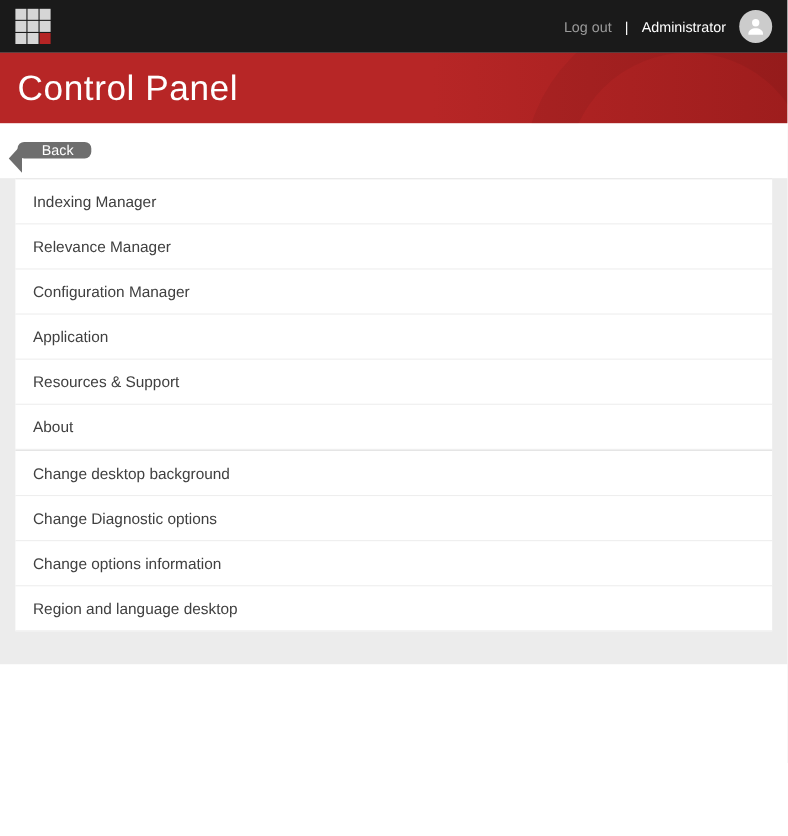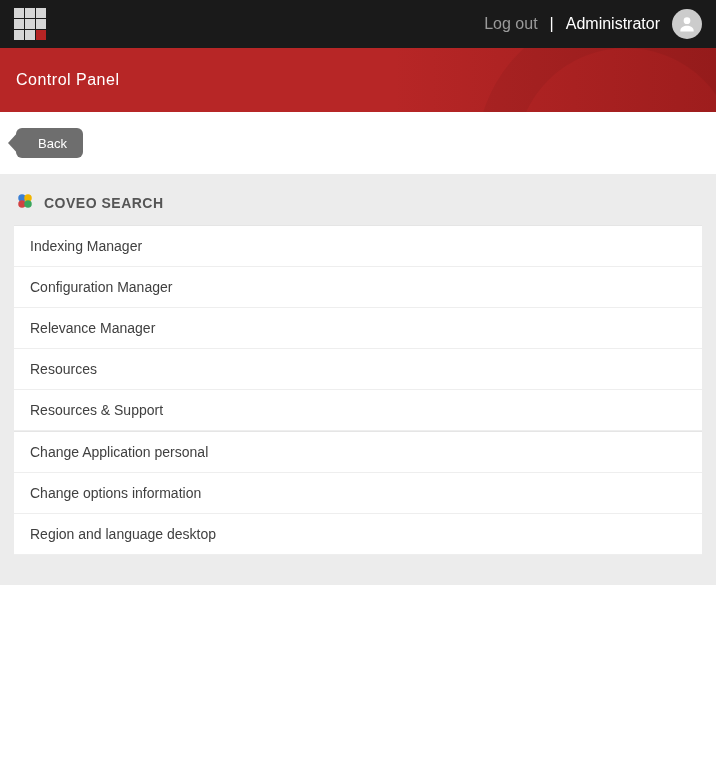--- a/index.html
+++ b/index.html
@@ -27,21 +27,21 @@
       background: #d6d6d6;
       display: block;
       width: 10px; height: 10px;
     }
     .logo-grid span.red { background: #b52424; }
     .topbar-right {
       display: flex;
       align-items: center;
       gap: 12px;
       color: #ccc;
-      font-size: 16px;
+      font-size: 13px;
     }
     .topbar-right .divider { color: #fff; }
     .topbar-right .user { color: #ffffff; }
     .avatar {
       width: 30px; height: 30px;
       border-radius: 50%;
       background: #ccc;
       display: flex; align-items: center; justify-content: center;
     }
     .avatar svg { width: 20px; height: 20px; fill: #fff; }
@@ -60,32 +60,32 @@
       content: "";
       position: absolute;
       right: -60px; top: -40px;
       width: 220px; height: 220px;
       border: 40px solid rgba(0,0,0,0.05);
       border-radius: 50%;
     }
     .redband h1 {
       color: #fff;
       font-weight: 400;
-      font-size: 16px;
+      font-size: 32px;
       letter-spacing: 0.5px;
     }
 
     .backbar {
       background: #fff;
       padding: 16px;
     }
     .back-btn {
       display: inline-flex;
       align-items: center;
-      height: 30px;
+      height: 15px;
       background: #6e6e6e;
       color: #fff;
       font-size: 13px;
       border-radius: 6px;
       padding: 0 16px 0 22px;
       position: relative;
       border: none;
       cursor: pointer;
     }
     .back-btn::before {
@@ -164,38 +164,29 @@
 <div class="redband">
   <h1>Control Panel</h1>
 </div>
 
 <div class="backbar">
   <button class="back-btn">Back</button>
 </div>
 
 <div class="panel">
 
-  <div class="section-header">
-    <span class="coveo-icon">
-      <svg width="18" height="18" viewBox="0 0 24 24">
-        <circle class="blue" cx="8" cy="8" r="5"></circle>
-        <circle class="yellow" cx="16" cy="8" r="5"></circle>
-        <circle class="red" cx="8" cy="16" r="5"></circle>
-        <circle class="green" cx="16" cy="16" r="5"></circle>
-      </svg>
-    </span>
-    <span>COVEO SEARCH</span>
-  </div>
   <div class="list">
     <div class="list-item">Indexing Manager</div>
+    <div class="list-item">Relevance Manager</div>
     <div class="list-item">Configuration Manager</div>
-    <div class="list-item">Relevance Manager</div>
-    <div class="list-item">Resources</div>
+    <div class="list-item">Application</div>
     <div class="list-item">Resources &amp; Support</div>
+    <div class="list-item">About</div>
   </div>
 
   <div class="list">
-    <div class="list-item">Change Application personal</div>
+    <div class="list-item">Change desktop background</div>
+    <div class="list-item">Change Diagnostic options</div>
     <div class="list-item">Change options information</div>
     <div class="list-item">Region and language desktop</div>
   </div>
 
 </div>
 
 </body></html>

